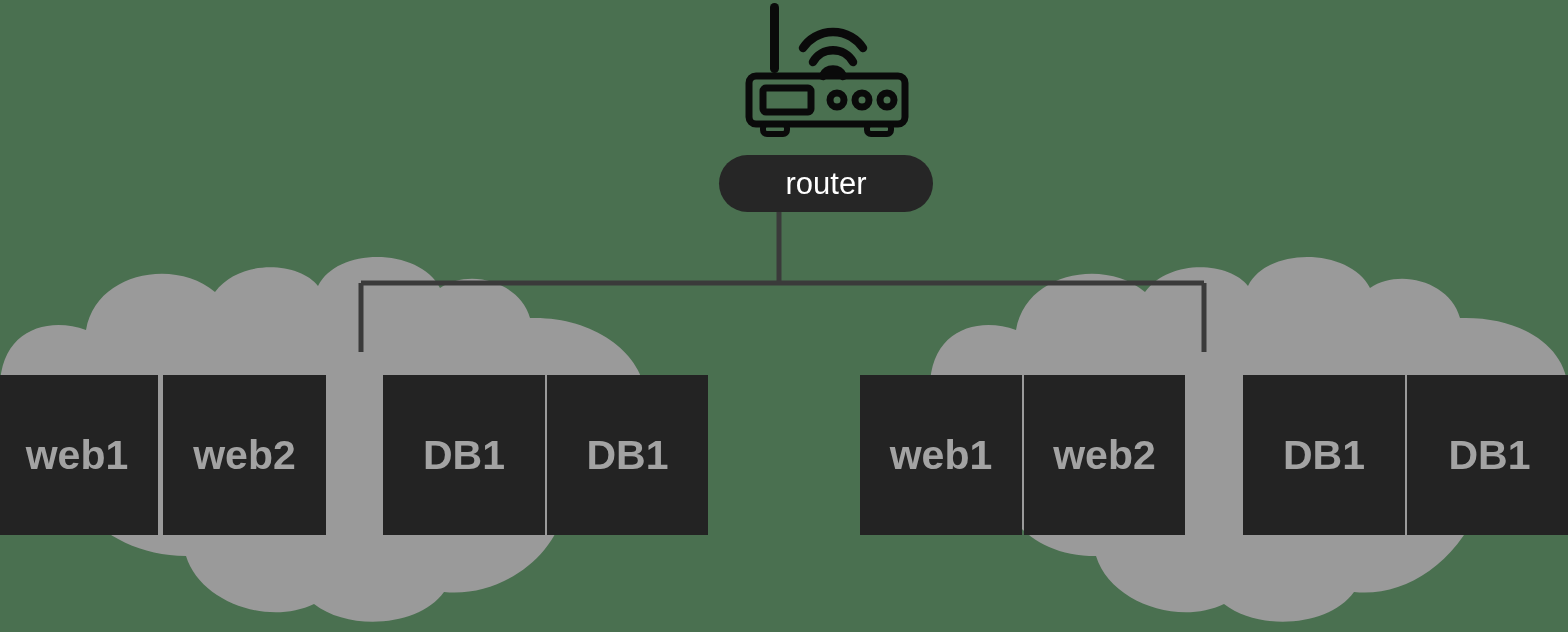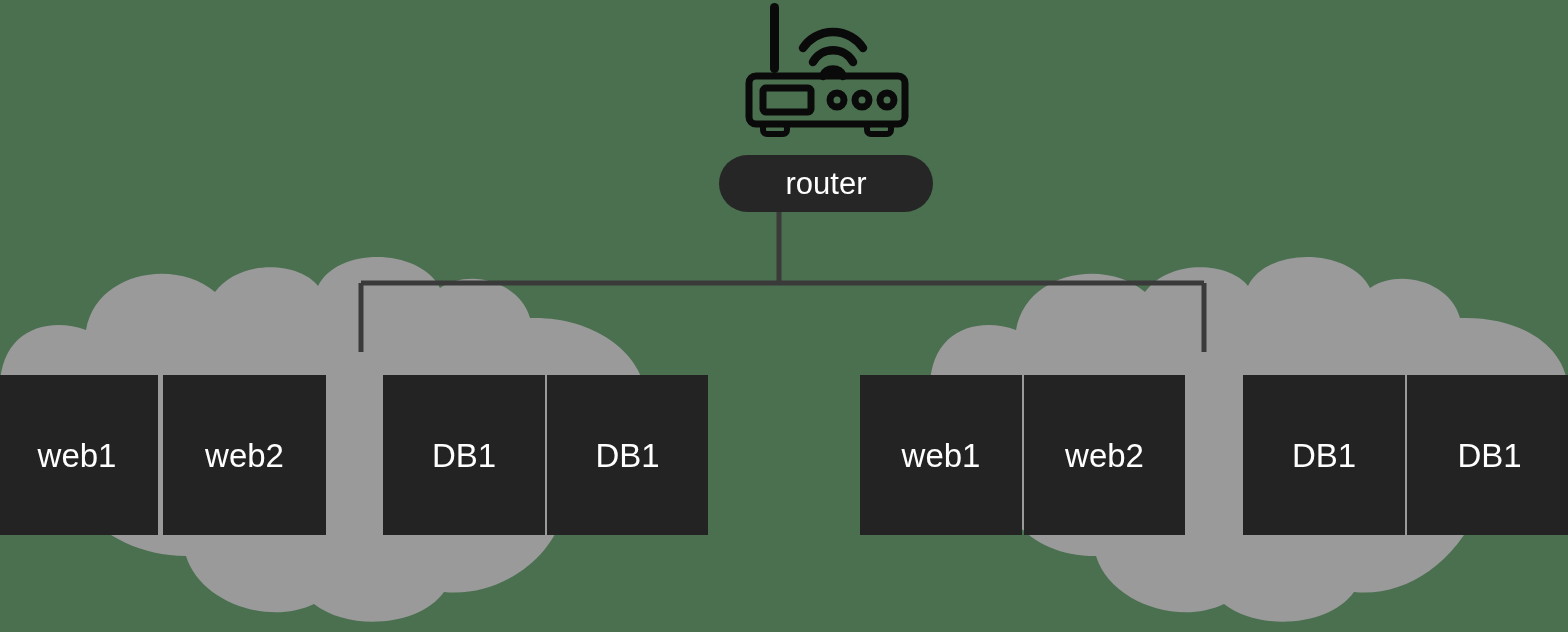--- a/index.html
+++ b/index.html
@@ -46,23 +46,23 @@
   
   .server-box {
     position: absolute;
     background: #232323;
     display: flex;
     align-items: center;
     justify-content: center;
     box-sizing: border-box;
   }
   .server-label {
-    color: #ffffff;
-    font-size: 33px;
-    font-weight: 400;
+    color: #a3a3a3;
+    font-size: 41px;
+    font-weight: 700;
     line-height: 1;
     white-space: nowrap;
   }
 
   
   #router-pill {
     position: absolute;
     left: 672px;
     top: 155px;
     width: 214px;

